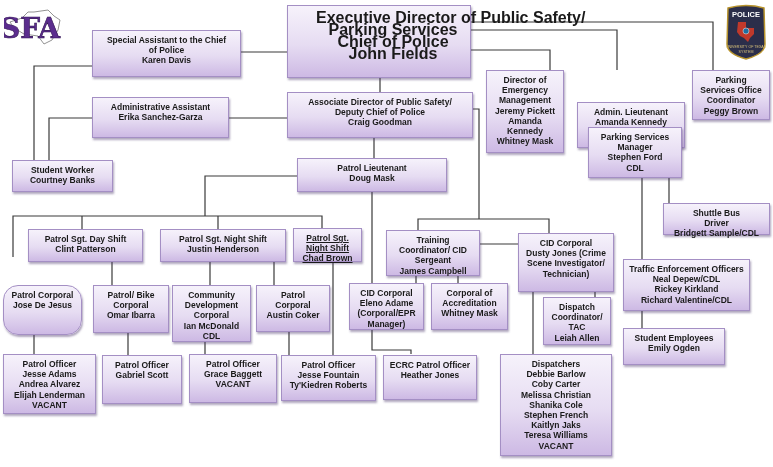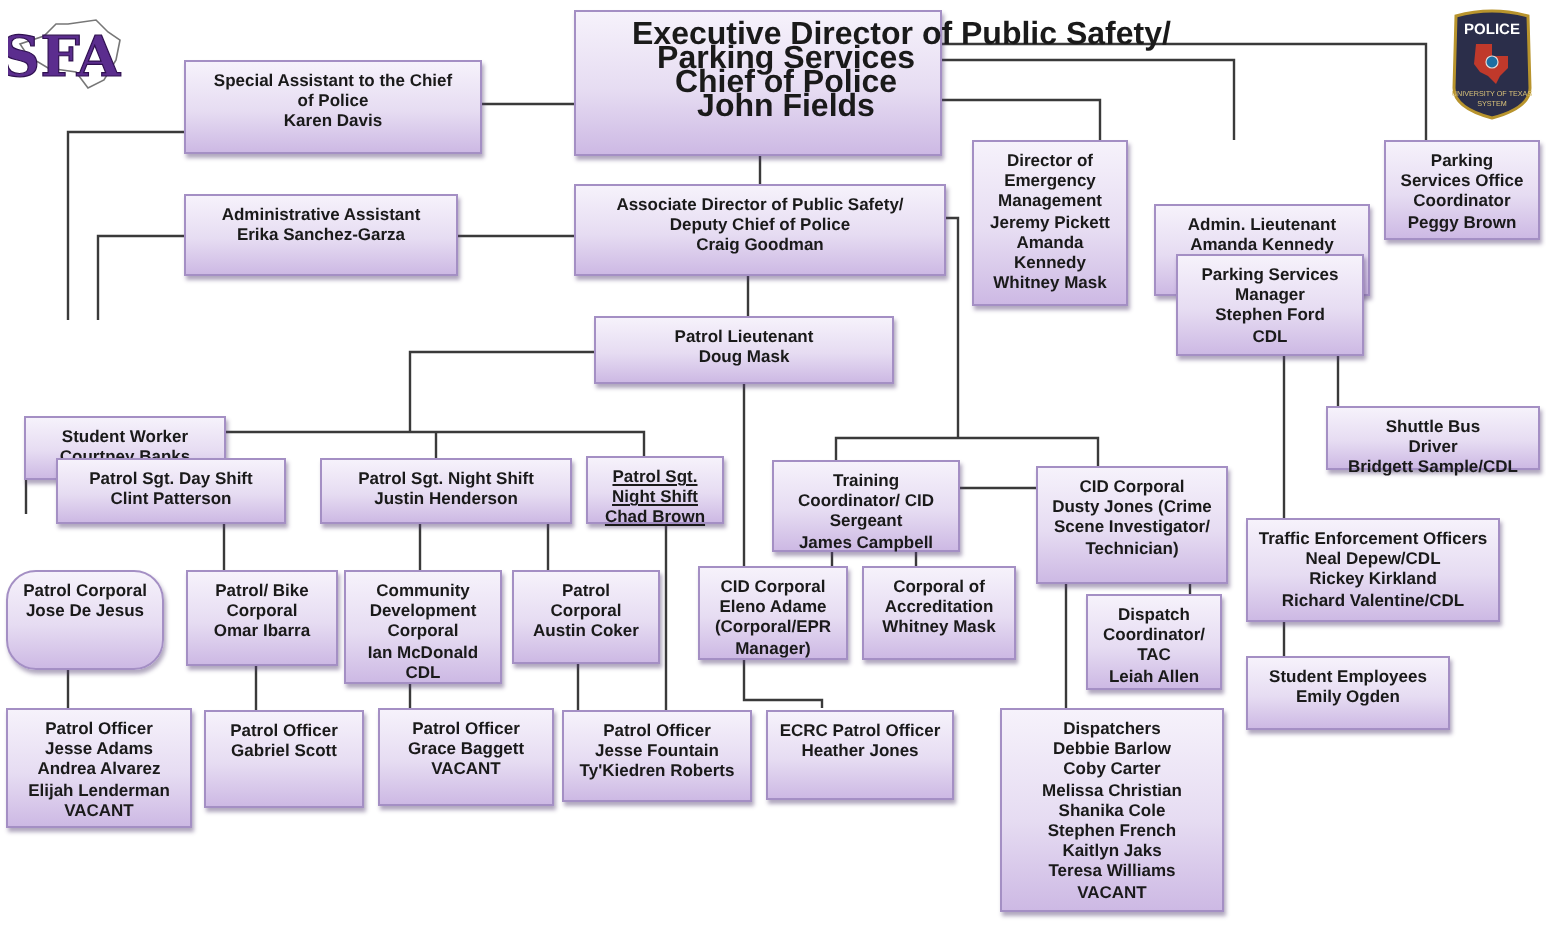--- a/index.html
+++ b/index.html
@@ -101,21 +101,21 @@
   </div>
 <div class="box" style="left:92px;top:30px;width:149px;height:47px;">
     <span class="ln">Special Assistant to the Chief</span>
     <span class="ln">of Police</span>
     <span class="ln">Karen Davis</span>
   </div>
 <div class="box" style="left:92px;top:97px;width:137px;height:41px;">
     <span class="ln">Administrative Assistant</span>
     <span class="ln">Erika Sanchez-Garza</span>
   </div>
-<div class="box" style="left:12px;top:160px;width:101px;height:32px;margin-top:48px;">
+<div class="box" style="left:12px;top:160px;width:101px;height:32px;">
     <span class="ln">Student Worker</span>
     <span class="ln">Courtney Banks</span>
   </div>
 <div class="box" style="left:287px;top:92px;width:186px;height:46px;">
     <span class="ln">Associate Director of Public Safety/</span>
     <span class="ln">Deputy Chief of Police</span>
     <span class="ln">Craig Goodman</span>
   </div>
 <div class="box" style="left:486px;top:70px;width:78px;height:83px;">
     <span class="ln">Director of</span>

